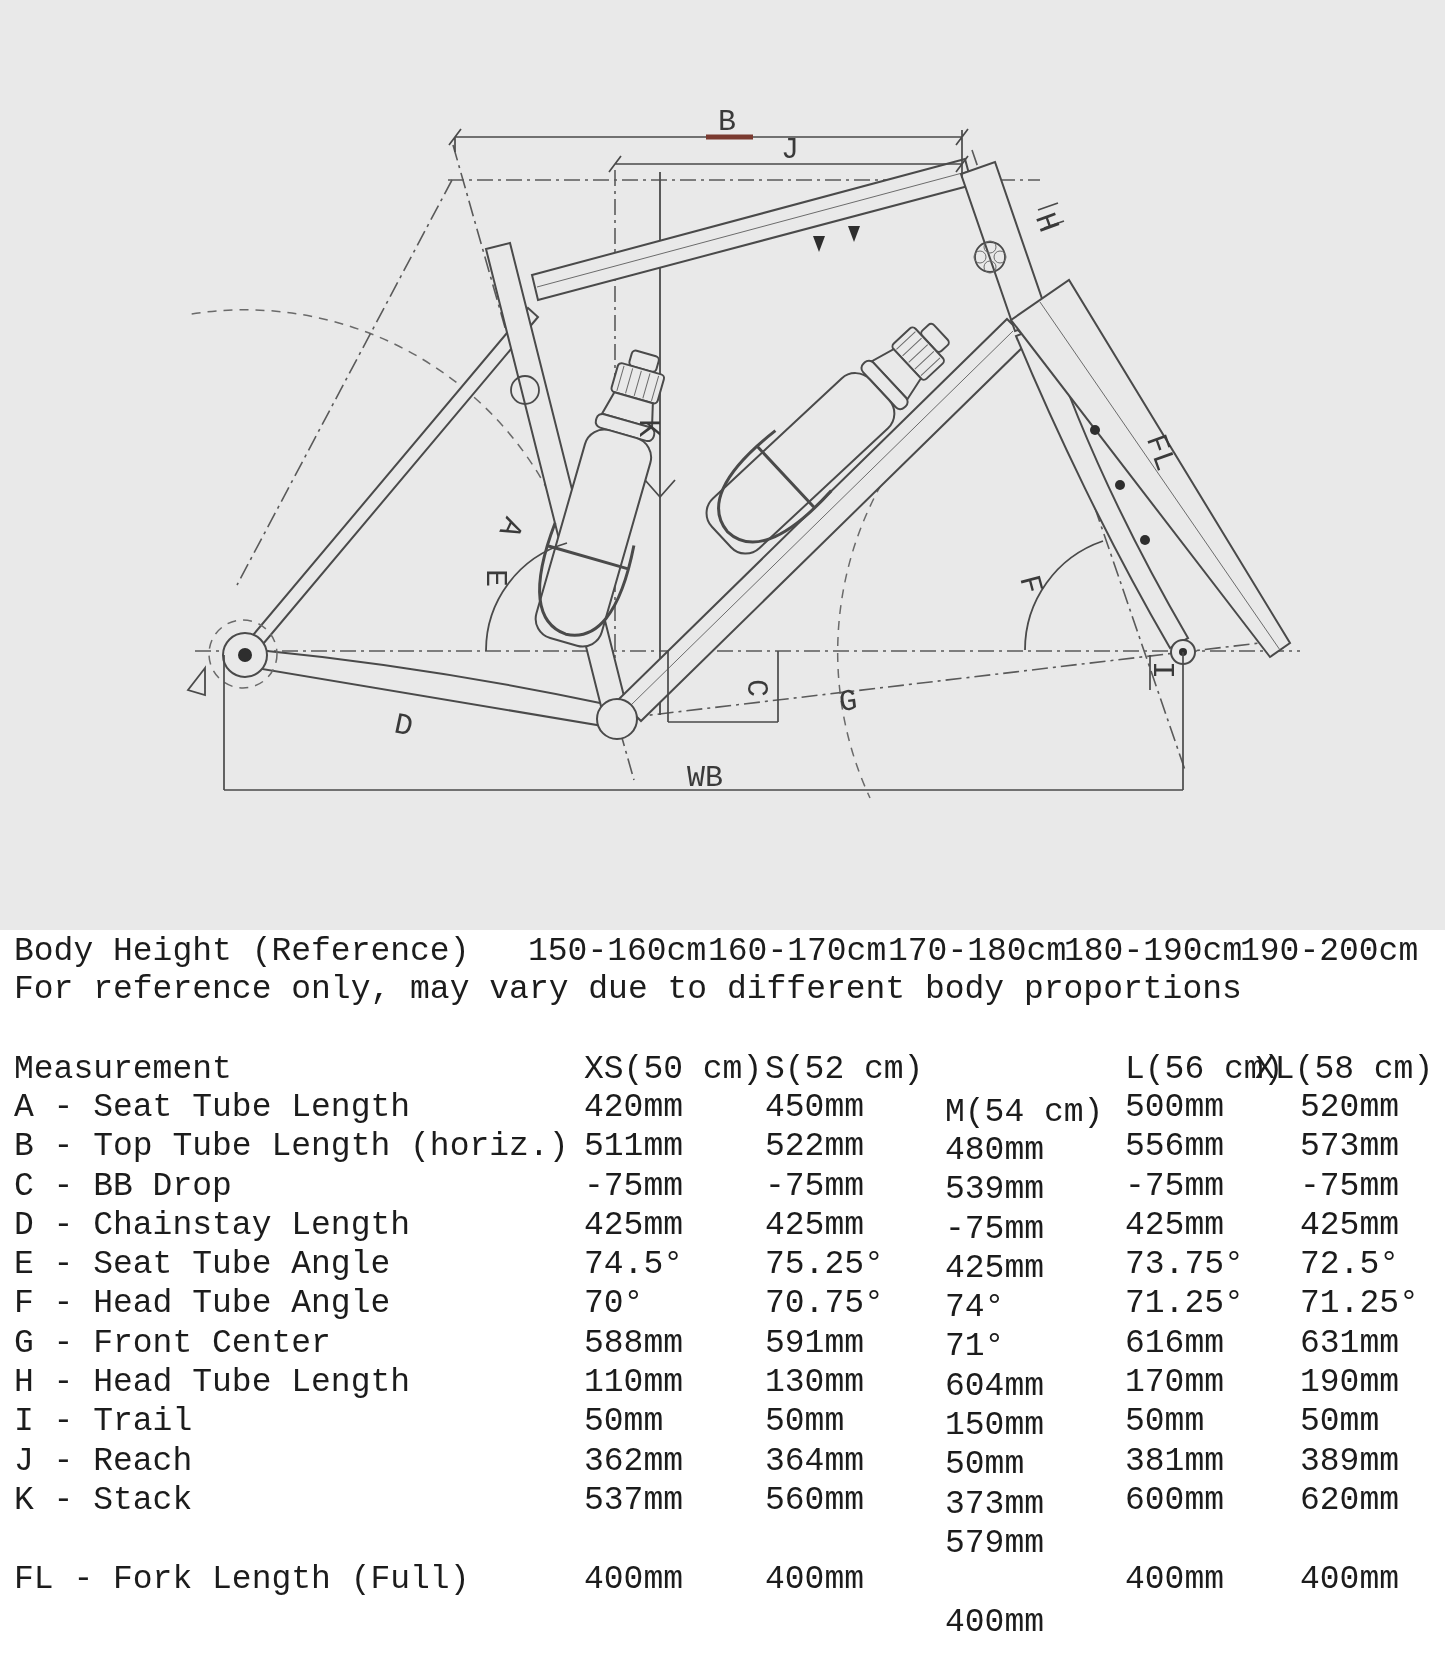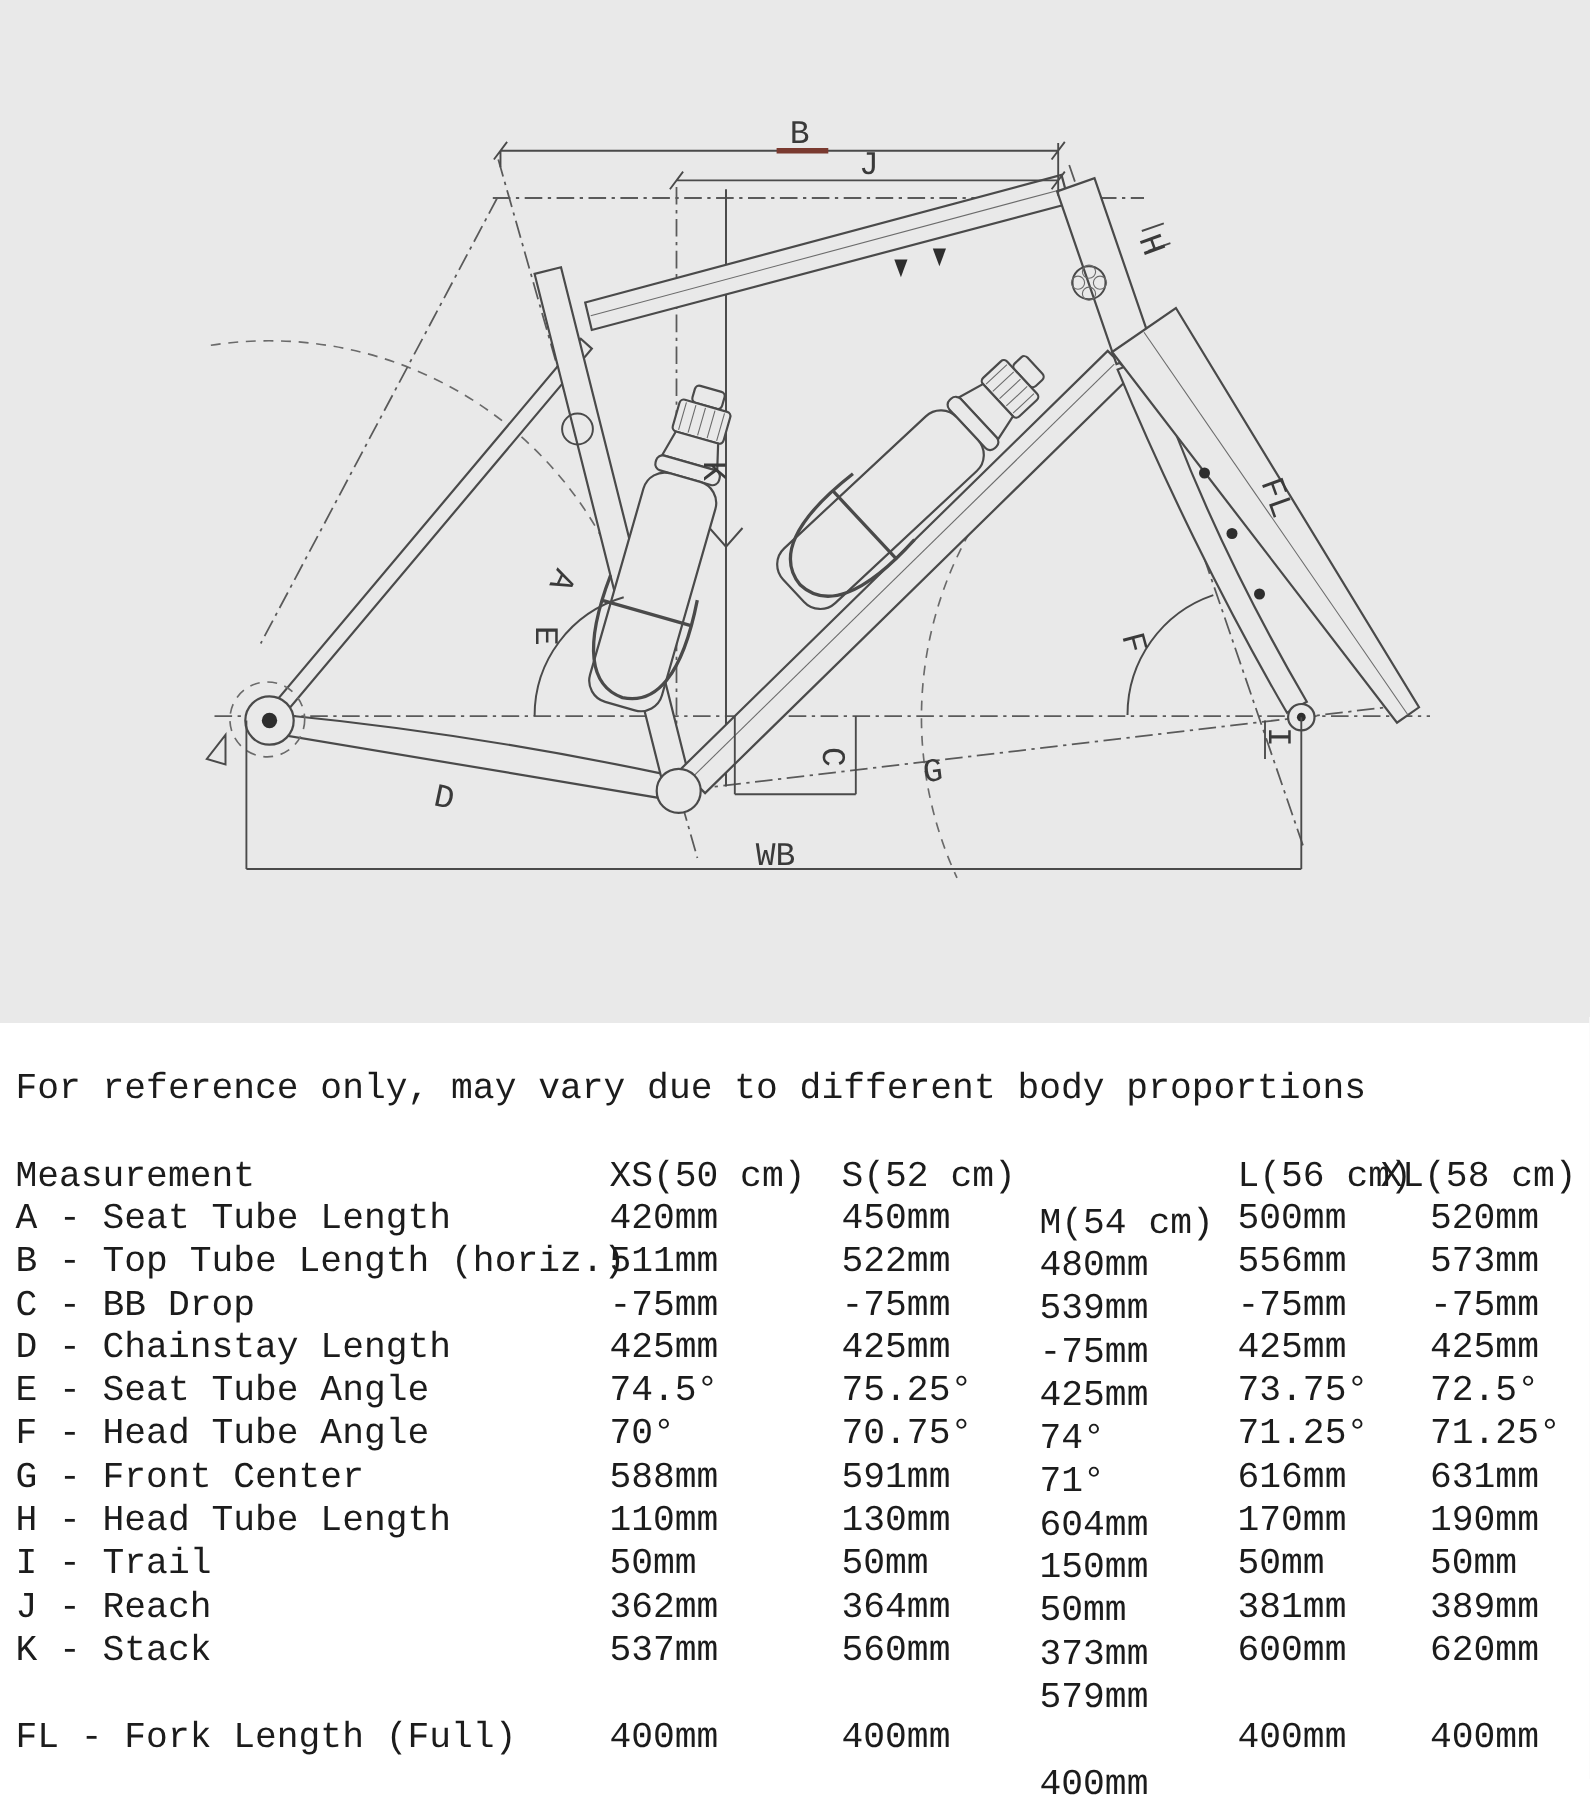--- a/index.html
+++ b/index.html
@@ -14,21 +14,21 @@
   .dd{fill:none;stroke:#5a5a5a;stroke-width:1.6;stroke-dasharray:16 5 3 5;}
   .dash{fill:none;stroke:#6a6a6a;stroke-width:1.5;stroke-dasharray:9 7;}
   .dim{fill:none;stroke:#4a4a4a;stroke-width:1.7;}
   .dark{fill:#2e2e2e;stroke:none;}
   .lbl{font-family:"Liberation Mono","DejaVu Sans Mono",monospace;font-size:30px;fill:#3a3a3a;}
   
   .text-area{position:absolute;left:0;top:930px;width:1445px;height:724px;background:#ffffff;}
   .trow{position:absolute;left:0;width:1445px;height:40px;line-height:40px;
         font-size:33px;white-space:nowrap;}
   .trow span{position:absolute;top:0;}
-  .c0{left:14px;} .c1{left:554px;} .c2{left:765px;} .c3{left:945px;margin-top:43px;} .c4{left:1125px;} .c5{left:1300px;}
+  .c0{left:14px;} .c1{left:584px;} .c2{left:765px;} .c3{left:945px;margin-top:43px;} .c4{left:1125px;} .c5{left:1300px;}
   .c5h{left:1255px;}
   .b1{left:528px;} .b2{left:708px;} .b3{left:888px;} .b4{left:1064px;} .b5{left:1240px;}
 </style>
 </head>
 <body>
 
 <div class="diagram-area">
 <svg width="1445" height="930" viewBox="0 0 1445 930">
 
   <path class="dash" d="M578 566 A345 345 0 0 0 185 315"></path>
@@ -136,20 +136,28 @@
   <text class="lbl" x="758" y="698" text-anchor="middle" transform="rotate(90 758 688)">C</text>
   <text class="lbl" x="404" y="734" text-anchor="middle" transform="rotate(12 404 724)">D</text>
   <text class="lbl" x="848" y="710" text-anchor="middle" transform="rotate(-7 848 700)">G</text>
   <text class="lbl" x="705" y="786" text-anchor="middle">WB</text>
   <text class="lbl" x="1164" y="680" text-anchor="middle" transform="rotate(90 1164 670)">I</text>
 </svg>
 </div>
 
 <div class="text-area">
 
+  <div class="trow" style="top:2px;">
+    <span class="c0">Body Height (Reference)</span>
+    <span class="b1">150-160cm</span>
+    <span class="b2">160-170cm</span>
+    <span class="b3">170-180cm</span>
+    <span class="b4">180-190cm</span>
+    <span class="b5">190-200cm</span>
+  </div>
 
   <div class="trow" style="top:40px;">
     <span class="c0">For reference only, may vary due to different body proportions</span>
   </div>
 
   <div class="trow" style="top:120px;padding-left:20px;">
     <span class="c0">Measurement</span>
     <span class="c1">XS(50 cm)</span>
     <span class="c2">S(52 cm)</span>
     <span class="c3">M(54 cm)</span>

